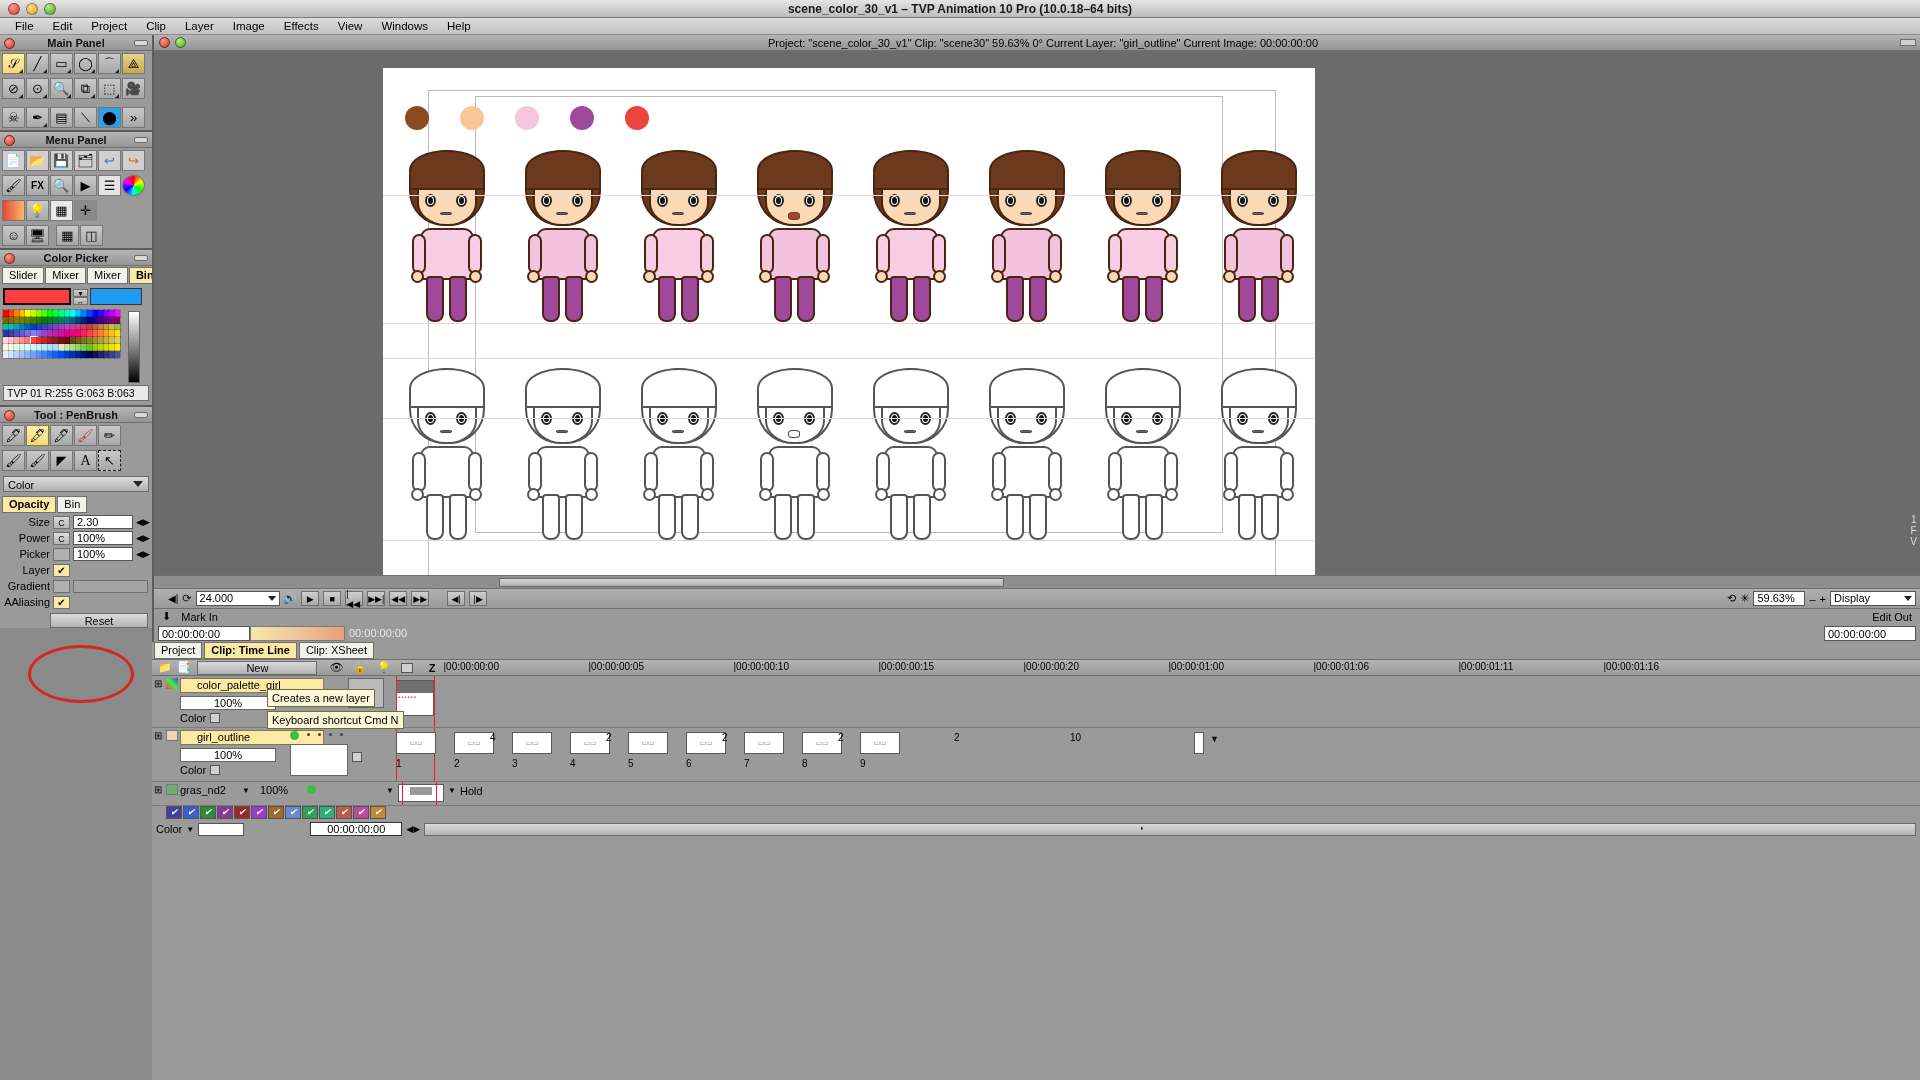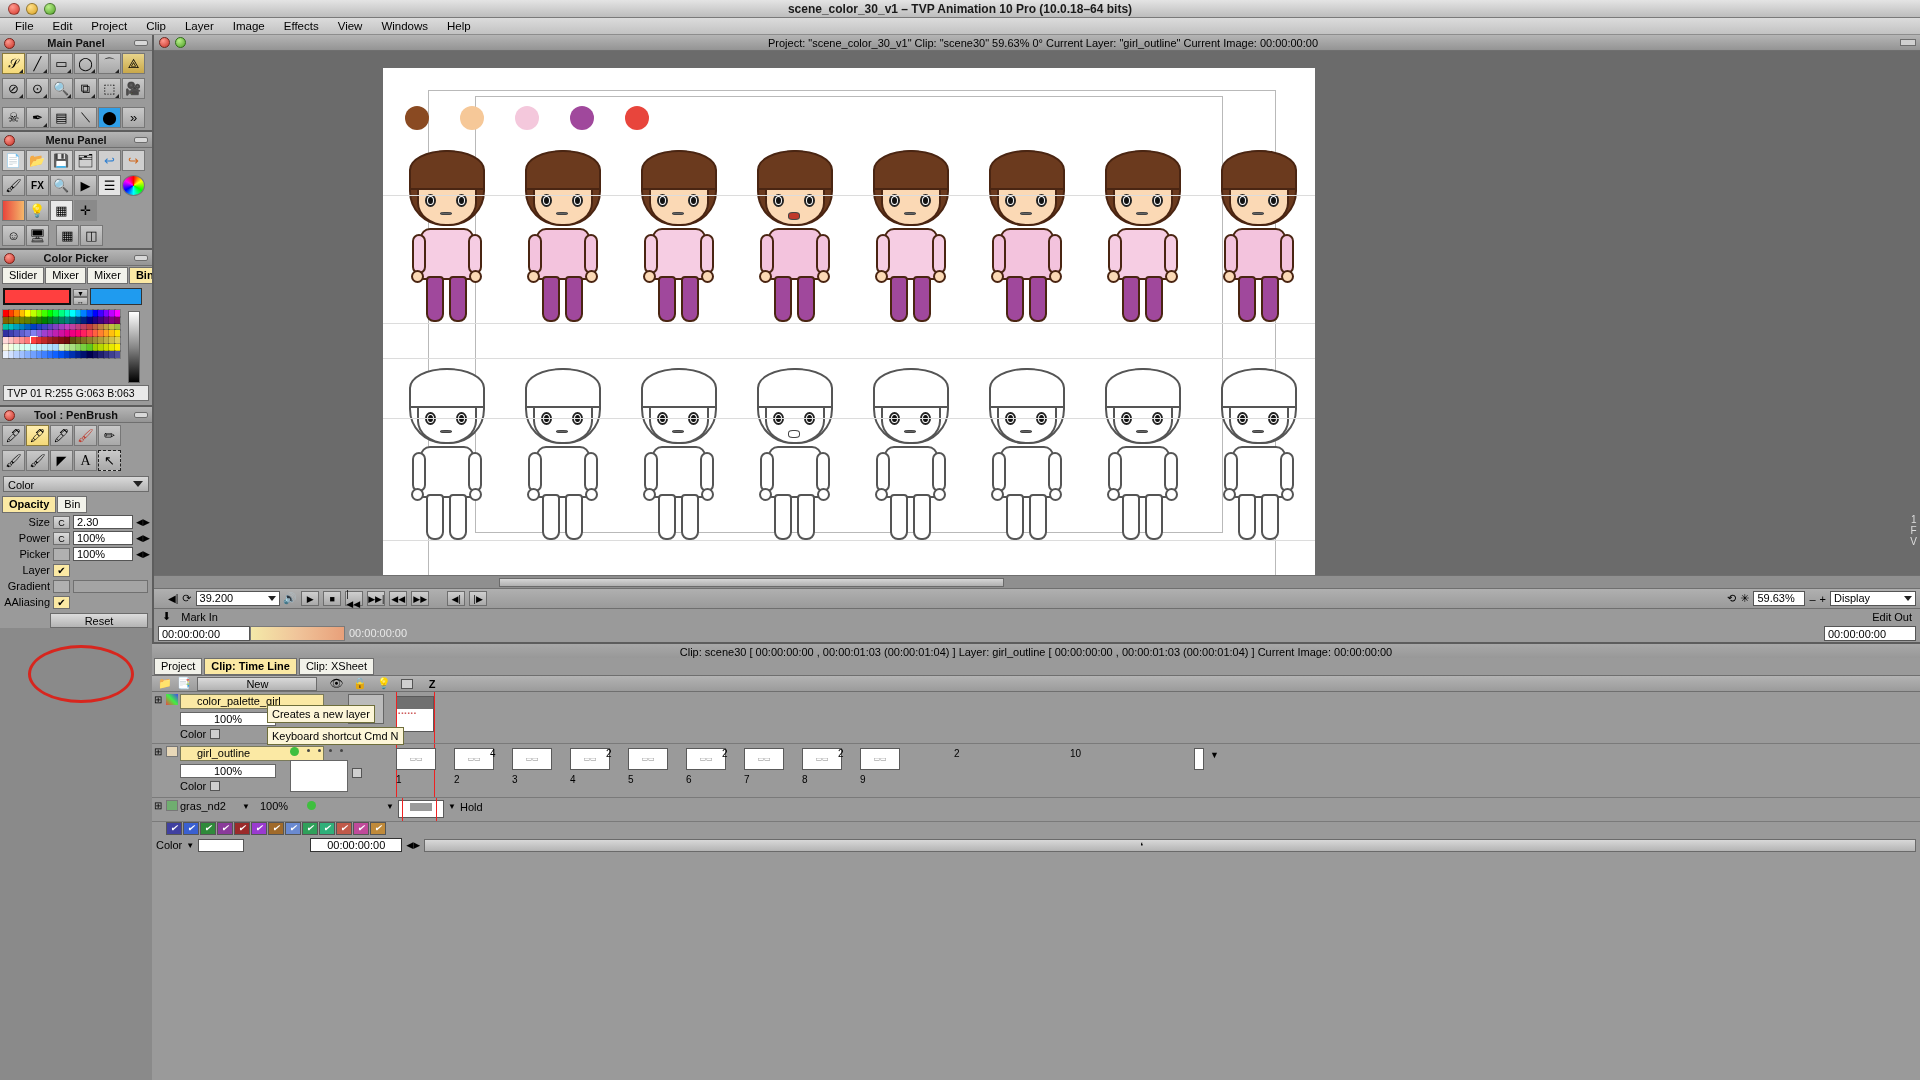--- a/index.html
+++ b/index.html
@@ -827,21 +827,21 @@
 
       <div id="scrollH">
         <div class="thumb"></div>
       </div>
 
       <div id="playbar">
         <span style="width:6px"></span>
         <span style="font-size:10px">◀|</span>
         <span>⟳</span>
         <div class="fpsbox">
-          <span>39.200</span><span class="cv"></span>
+          <span>24.000</span><span class="cv"></span>
         </div>
         <span>🔊</span>
         <div class="pbtn">▶</div>
         <div class="pbtn">■</div>
         <div class="pbtn">|◀◀</div>
         <div class="pbtn">▶▶|</div>
         <div class="pbtn">◀◀</div>
         <div class="pbtn">▶▶</div>
         <div class="pbtn" style="margin-left:14px">◀|</div>
         <div class="pbtn">|▶</div>
@@ -865,39 +865,49 @@
       </div>
       <div id="timebar">
         <span class="tcode" style="margin-left:4px;width:92px">00:00:00:00</span>
         <div style="width:95px;height:15px;background:linear-gradient(90deg,#f4e9a8,#f0c49a,#e8a07a);border:1px solid #7a7a7a;"></div>
         <span style="margin-left:4px;font-size:11px;color:#e8e8e8">00:00:00:00</span>
         <span style="flex:1"></span>
         <span class="tcode" style="margin-right:4px;width:92px">00:00:00:00</span>
       </div>
     </div>
 
-    <div id="infoStrip">Clip: scene30 [ 00:00:00:00 , 00:00:01:03  (00:00:01:04) ]   Layer: girl_outline [ 00:00:00:00 , 00:00:01:03  (00:00:01:04) ]   Current Image: 00:00:00:00</div>
 
     <div id="tabStrip">
       <div class="tab">Project</div>
       <div class="tab act">Clip: Time Line</div>
       <div class="tab">Clip: XSheet</div>
     </div>
 
     <div style="flex:1;display:flex;flex-direction:column;background:#9a9a9a;position:relative;">
 
       <div id="tlHeader">
         <span style="margin-left:6px">📁</span>
         <span style="margin-left:6px">📑</span>
         <div class="newbtn" style="margin-left:6px">New</div>
         <span style="margin-left:12px">👁</span>
         <span style="margin-left:10px">🔒</span>
         <span style="margin-left:10px">💡</span>
         <span style="margin-left:10px;width:12px;height:10px;background:#d0d0d0;border:1px solid #555;display:inline-block"></span>
         <span style="margin-left:16px;font-weight:bold">Z</span>
+        <div style="flex:1;position:relative;height:17px;" id="tlRuler">
+            <span class="rtick" style="left: 8px;">|00:00:00:00</span>
+            <span class="rtick" style="left: 153px;">|00:00:00:05</span>
+            <span class="rtick" style="left: 298px;">|00:00:00:10</span>
+            <span class="rtick" style="left: 443px;">|00:00:00:15</span>
+            <span class="rtick" style="left: 588px;">|00:00:00:20</span>
+            <span class="rtick" style="left: 733px;">|00:00:01:00</span>
+            <span class="rtick" style="left: 878px;">|00:00:01:06</span>
+            <span class="rtick" style="left: 1023px;">|00:00:01:11</span>
+            <span class="rtick" style="left: 1168px;">|00:00:01:16</span>
+          </div>
       </div>
 
       <div style="flex:1;position:relative;overflow:hidden" id="layerStack">
 
         <div class="layerRow" style="height:52px">
           <div class="layerHead">
             <span style="position:absolute;left:2px;top:2px;font-size:10px">⊞</span>
             <span style="position:absolute;left:14px;top:2px;width:12px;height:11px;background:linear-gradient(45deg,#e44,#4e4,#44e)"></span>
             <div class="lname" style="margin:2px 60px 0 28px;">color_palette_girl</div>
             <div class="pcnt" style="margin-left:28px;width:96px">100%</div>

